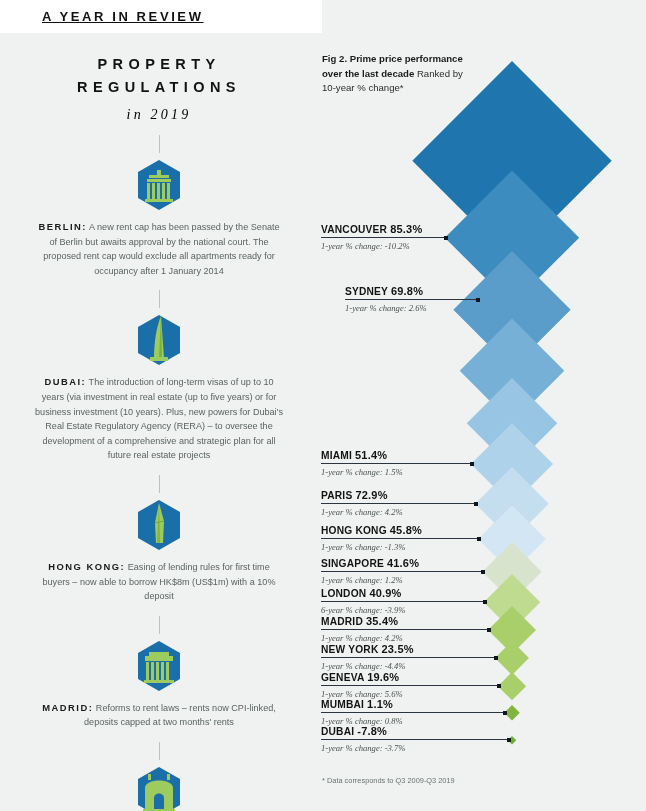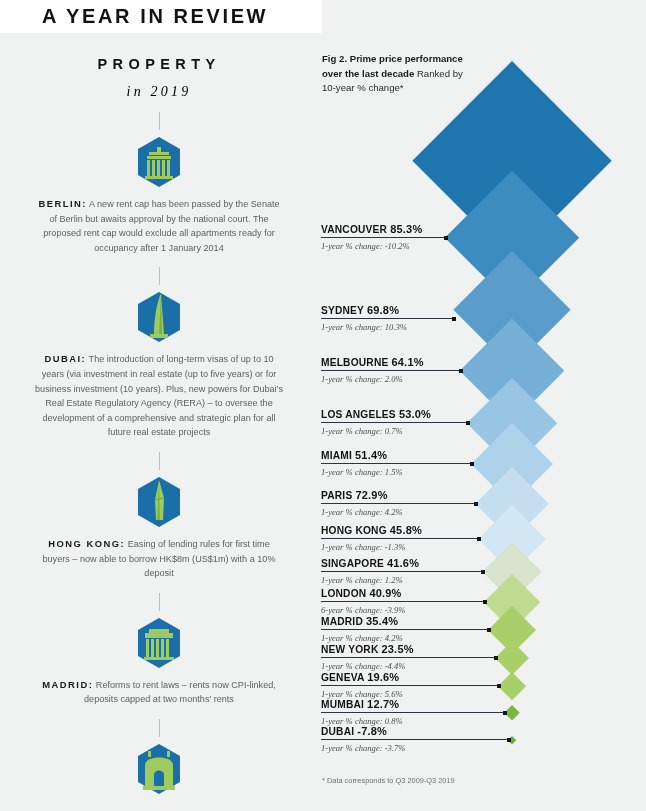--- a/index.html
+++ b/index.html
@@ -18,25 +18,26 @@
   .masthead {
     position: absolute;
     left: 0; top: 0;
     width: 322px; height: 33px;
     background: #ffffff;
     display: flex;
     align-items: center;
     padding-left: 42px;
   }
   .masthead-title {
-    font-size: 20px;
+    font-size: 13px;
     font-weight: bold;
     letter-spacing: 2.6px;
     color: #121212;
     white-space: nowrap;
+    text-decoration: underline;
   }
 
   
   .left-col {
     position: absolute;
     left: 0; top: 33px;
     width: 318px; height: 608px;
     padding: 0 28px;
   }
 
@@ -174,20 +175,21 @@
 <body>
 
 <div class="masthead">
   <div class="masthead-title">A YEAR IN REVIEW</div>
 </div>
 
 <div class="left-col">
 
   <div class="section-title">
     <div class="line">PROPERTY</div>
+    <div class="line">REGULATIONS</div>
     <div class="sub">in 2019</div>
   </div>
 
   <div id="city-list">
       <div class="divider"></div>
       <div class="city-block">
         <div class="city-icon"><svg viewBox="0 0 46 52" width="46" height="52">
             <polygon points="23,1 44,13 44,39 23,51 2,39 2,13" fill="#1b6fa8"></polygon>
             <rect x="11" y="20" width="24" height="3" fill="#9ecb5e"></rect>
             <rect x="13" y="16" width="20" height="3" fill="#9ecb5e"></rect>
@@ -275,34 +277,24 @@
       <div class="diamond" style="width: 19.799px; height: 19.799px; background: rgb(169, 207, 106); left: 194px; top: 653px;"></div>
       <div class="diamond" style="width: 11.3137px; height: 11.3137px; background: rgb(127, 182, 63); left: 194px; top: 680px;"></div>
       <div class="diamond" style="width: 5.65685px; height: 5.65685px; background: rgb(111, 174, 53); left: 194px; top: 707px;"></div>
     </div>
   <div class="rows-layer" id="rows-layer">
       <div class="chart-row" style="top: 190px;">
         <div class="row-label"><span>VANCOUVER </span><span class="val">85.3%</span></div>
         <div class="row-rule" style="width: 125.5px;"></div>
         <div class="row-sub">1-year % change: -10.2%</div>
       </div>
-      <div class="chart-row" style="top: 271px;">
+      <div class="chart-row" style="top: 252px; margin-left: 24px;">
         <div class="row-label"><span>SYDNEY </span><span class="val">69.8%</span></div>
         <div class="row-rule" style="width: 134px;"></div>
-        <div class="row-sub">1-year % change: 10.3%</div>
-      </div>
-      <div class="chart-row" style="top: 323px;">
-        <div class="row-label"><span>MELBOURNE </span><span class="val">64.1%</span></div>
-        <div class="row-rule" style="width: 140.5px;"></div>
-        <div class="row-sub">1-year % change: 2.0%</div>
-      </div>
-      <div class="chart-row" style="top: 375px;">
-        <div class="row-label"><span>LOS ANGELES </span><span class="val">53.0%</span></div>
-        <div class="row-rule" style="width: 148px;"></div>
-        <div class="row-sub">1-year % change: 0.7%</div>
+        <div class="row-sub">1-year % change: 2.6%</div>
       </div>
       <div class="chart-row" style="top: 416px;">
         <div class="row-label"><span>MIAMI </span><span class="val">51.4%</span></div>
         <div class="row-rule" style="width: 152px;"></div>
         <div class="row-sub">1-year % change: 1.5%</div>
       </div>
       <div class="chart-row" style="top: 456px;">
         <div class="row-label"><span>PARIS </span><span class="val">72.9%</span></div>
         <div class="row-rule" style="width: 156px;"></div>
         <div class="row-sub">1-year % change: 4.2%</div>
@@ -331,21 +323,21 @@
         <div class="row-label"><span>NEW YORK </span><span class="val">23.5%</span></div>
         <div class="row-rule" style="width: 176px;"></div>
         <div class="row-sub">1-year % change: -4.4%</div>
       </div>
       <div class="chart-row" style="top: 638px;">
         <div class="row-label"><span>GENEVA </span><span class="val">19.6%</span></div>
         <div class="row-rule" style="width: 179px;"></div>
         <div class="row-sub">1-year % change: 5.6%</div>
       </div>
       <div class="chart-row" style="top: 665px;">
-        <div class="row-label"><span>MUMBAI </span><span class="val">12.7%</span></div>
+        <div class="row-label"><span>MUMBAI </span><span class="val">1.1%</span></div>
         <div class="row-rule" style="width: 185px;"></div>
         <div class="row-sub">1-year % change: 0.8%</div>
       </div>
       <div class="chart-row" style="top: 692px;">
         <div class="row-label"><span>DUBAI </span><span class="val">-7.8%</span></div>
         <div class="row-rule" style="width: 189px;"></div>
         <div class="row-sub">1-year % change: -3.7%</div>
       </div>
     </div>
 

